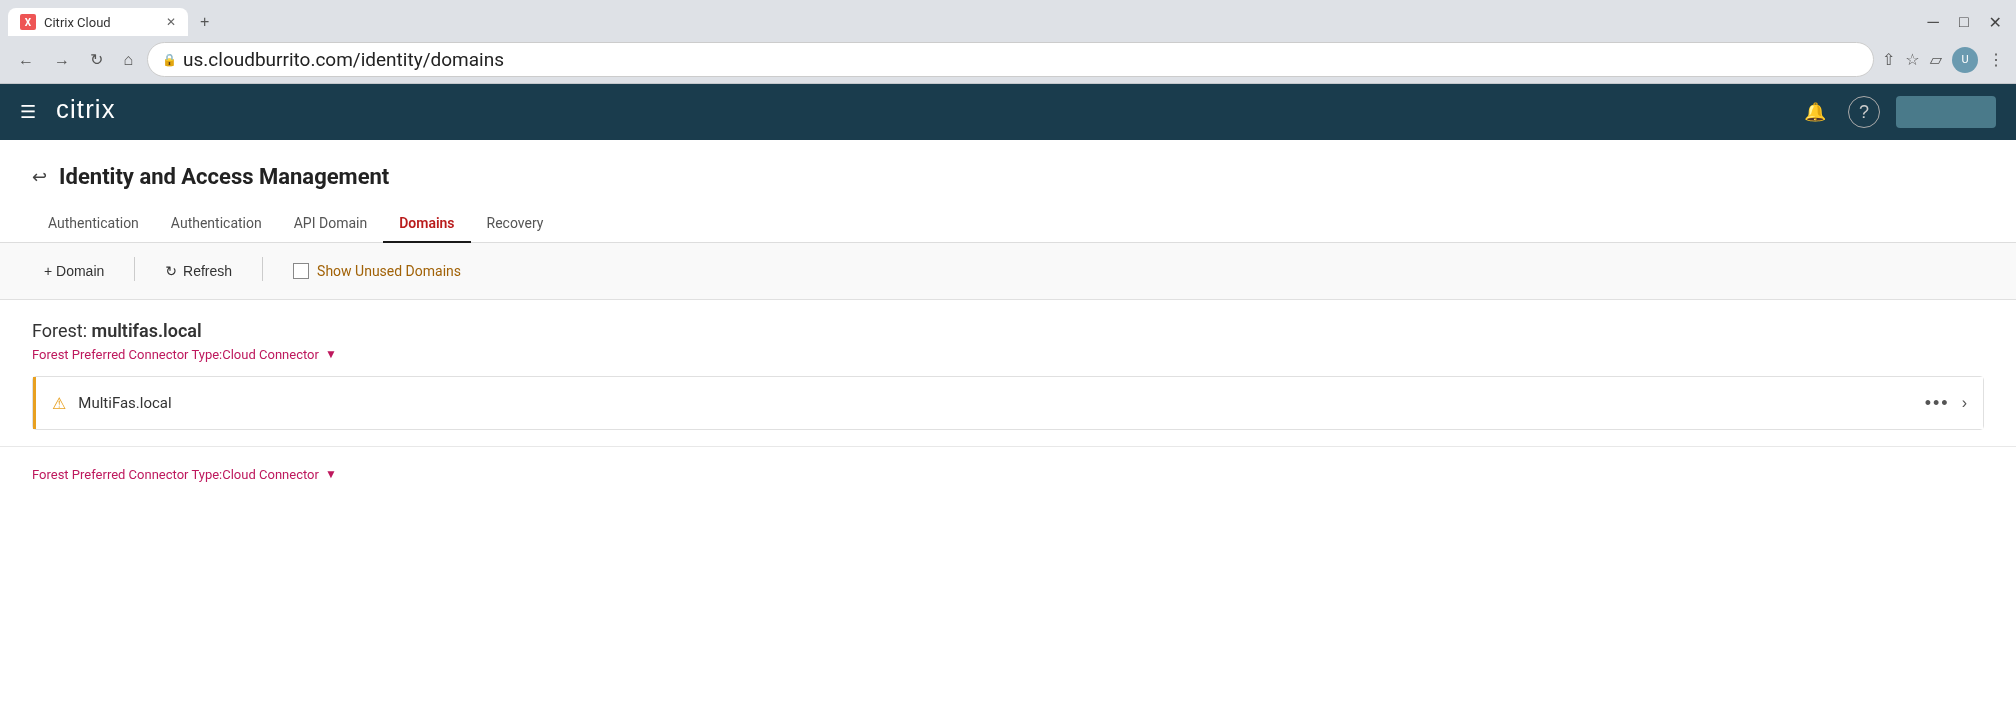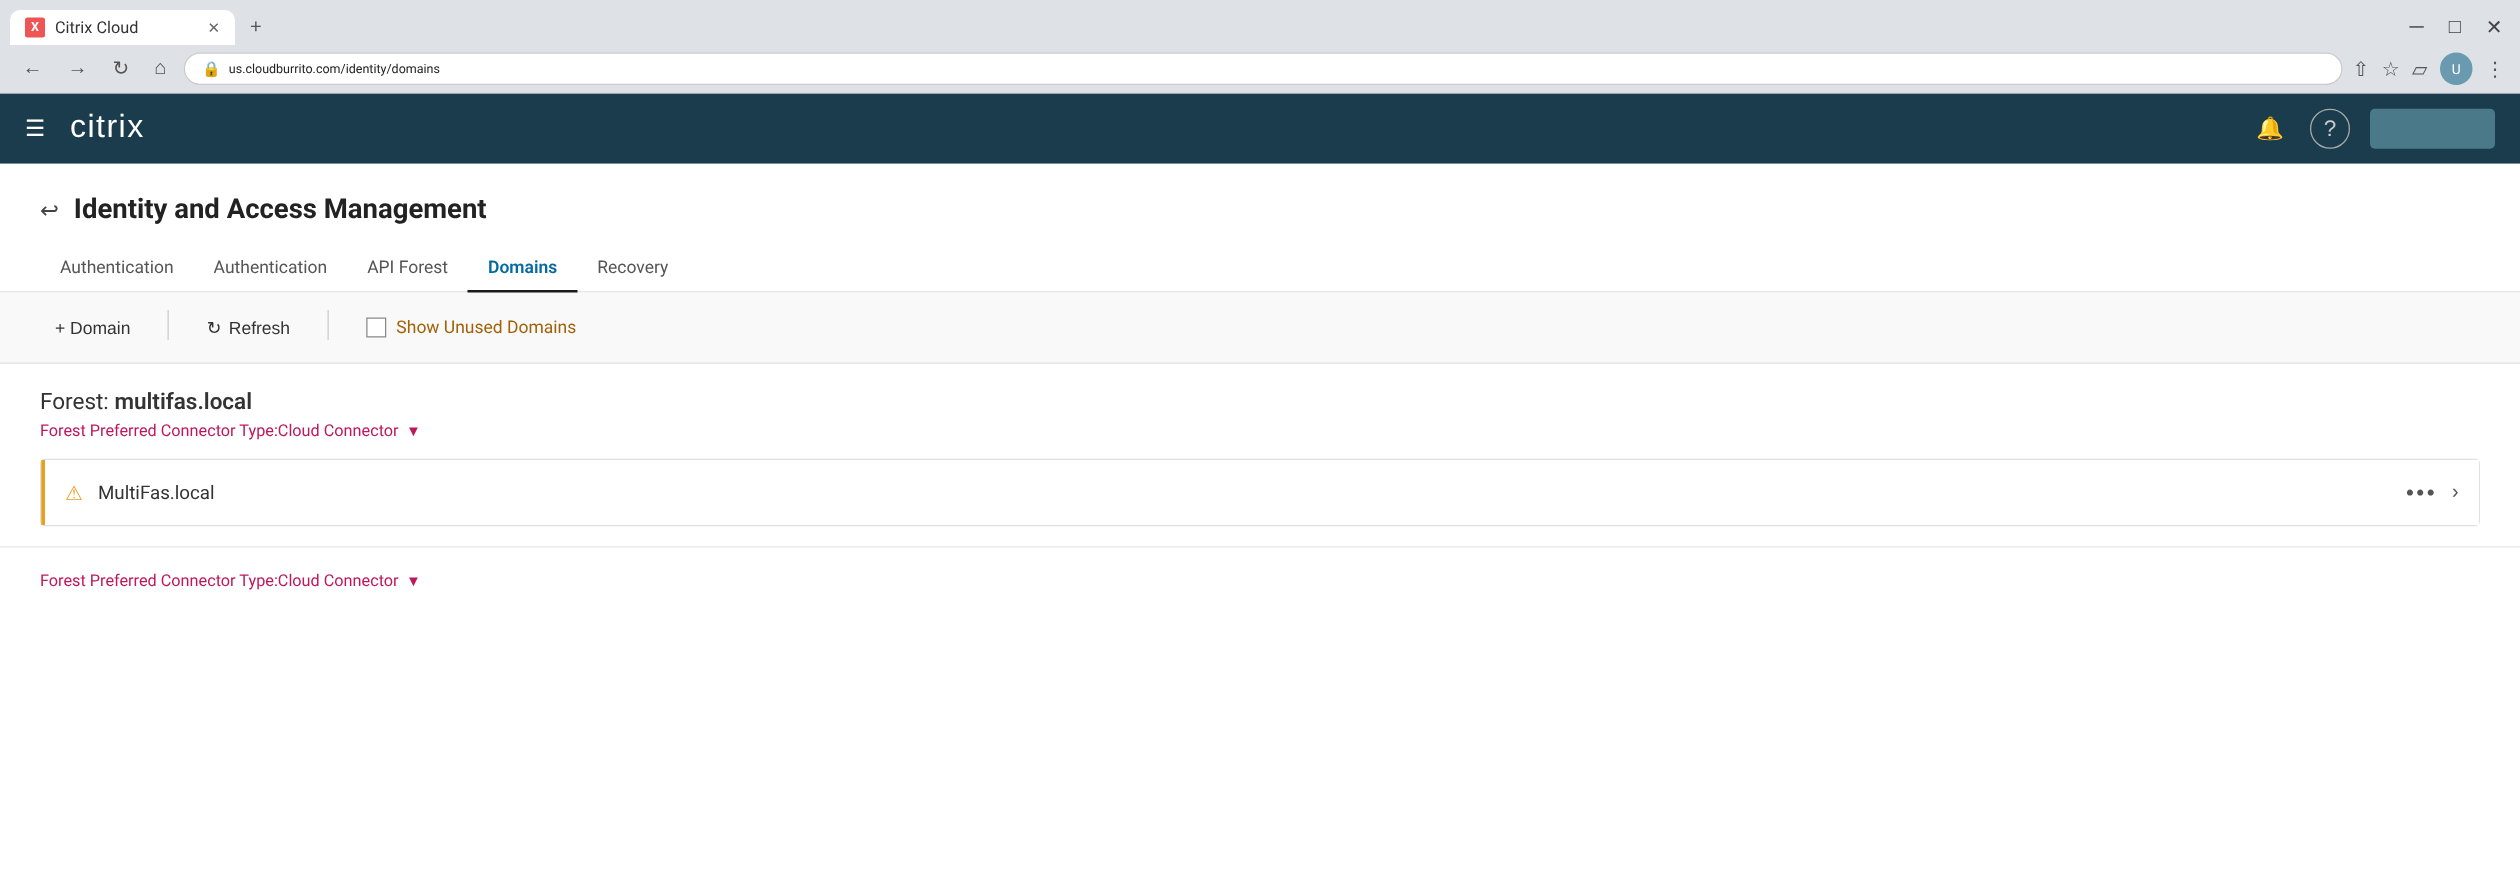--- a/index.html
+++ b/index.html
@@ -10,21 +10,21 @@
     .browser-titlebar { display: flex; align-items: center; padding: 8px 8px 0; gap: 4px; }
     .browser-tab { display: flex; align-items: center; background: #f5f5f5; border-radius: 8px 8px 0 0; padding: 6px 12px; gap: 8px; min-width: 180px; font-size: 13px; }
     .browser-tab-active { background: #fff; }
     .browser-tab-x { cursor: pointer; color: #666; font-size: 12px; margin-left: auto; }
     .browser-new-tab { background: none; border: none; cursor: pointer; font-size: 16px; color: #555; padding: 4px 8px; }
     .browser-window-controls { margin-left: auto; display: flex; gap: 8px; align-items: center; }
     .browser-window-btn { font-size: 16px; color: #444; cursor: pointer; background: none; border: none; padding: 2px 6px; }
     .browser-addressbar { display: flex; align-items: center; padding: 6px 12px; gap: 8px; background: #dee1e6; }
     .browser-nav-btn { background: none; border: none; cursor: pointer; color: #555; font-size: 16px; padding: 3px 6px; border-radius: 50%; }
     .browser-url-box { flex: 1; display: flex; align-items: center; background: #fff; border-radius: 20px; padding: 5px 14px; gap: 6px; border: 1px solid #ccc; }
-    .browser-url-text { font-size: 10px; color: #222; flex: 1; }
+    .browser-url-text { font-size: 19px; color: #222; flex: 1; }
     .browser-lock-icon { color: #555; font-size: 12px; }
     .browser-right-icons { margin-left: auto; display: flex; gap: 10px; align-items: center; color: #555; font-size: 16px; }
     .browser-favicon { width: 16px; height: 16px; background: #e55; border-radius: 2px; display: inline-flex; align-items: center; justify-content: center; color: #fff; font-size: 10px; font-weight: bold; }
 
     
     .app-header { background: #1a3c4d; display: flex; align-items: center; padding: 0 20px; height: 56px; }
     .hamburger { color: #fff; font-size: 18px; cursor: pointer; margin-right: 20px; background: none; border: none; }
     .citrix-logo { color: #22c55e; font-size: 24px; font-weight: 300; letter-spacing: 1px; flex: 1; }
     .header-icons { display: flex; align-items: center; gap: 16px; }
     .header-icon-btn { background: none; border: none; cursor: pointer; color: #ccc; font-size: 18px; width: 32px; height: 32px; display: flex; align-items: center; justify-content: center; border-radius: 50%; }
@@ -32,21 +32,21 @@
 
     
     .page-content { background: #fff; min-height: calc(100vh - 120px); padding: 0; }
     .page-header { padding: 24px 32px 0; display: flex; align-items: center; gap: 12px; }
     .back-arrow { color: #444; font-size: 18px; cursor: pointer; text-decoration: none; }
     .page-title { font-size: 22px; font-weight: 700; color: #222; }
 
     
     .tabs-bar { display: flex; align-items: flex-end; padding: 0 32px; margin-top: 16px; border-bottom: 1px solid #ddd; }
     .tab-item { padding: 10px 16px; cursor: pointer; color: #555; font-size: 14px; border-bottom: 2px solid transparent; margin-bottom: -1px; }
-    .tab-item.active { color: #0369a1; font-weight: 600; border-bottom: 2px solid #1a1a1a; }
+    .tab-item.active { color: #b91c1c; font-weight: 600; border-bottom: 2px solid #1a1a1a; }
 
     
     .toolbar { display: flex; padding: 14px 32px; gap: 12px; border-bottom: 1px solid #e0e0e0; background: #f9f9f9; }
     .toolbar-btn { display: flex; align-items: center; gap: 6px; background: none; border: none; cursor: pointer; color: #333; font-size: 14px; padding: 6px 12px; }
     .toolbar-divider { width: 1px; height: 24px; background: #ccc; margin: 0 6px; }
     .toolbar-checkbox-label { display: flex; align-items: center; gap: 8px; cursor: pointer; font-size: 14px; color: #a16207; padding: 6px 12px; }
     .toolbar-checkbox { width: 16px; height: 16px; border: 1px solid #888; background: #fff; display: inline-block; }
 
     
     .domain-section { padding: 20px 32px 0; }
@@ -124,21 +124,21 @@
 <div class="page-content">
 
   <div class="page-header">
     <a class="back-arrow" href="#">↩</a>
     <h1 class="page-title">Identity and Access Management</h1>
   </div>
 
   <div class="tabs-bar">
     <div class="tab-item">Authentication</div>
     <div class="tab-item">Authentication</div>
-    <div class="tab-item">API Forest</div>
+    <div class="tab-item">API Domain</div>
     <div class="tab-item active">Domains</div>
     <div class="tab-item">Recovery</div>
   </div>
 
   <div class="toolbar">
     <button class="toolbar-btn">+ Domain</button>
     <div class="toolbar-divider"></div>
     <button class="toolbar-btn">
       <span>↻</span>
       <span>Refresh</span>

